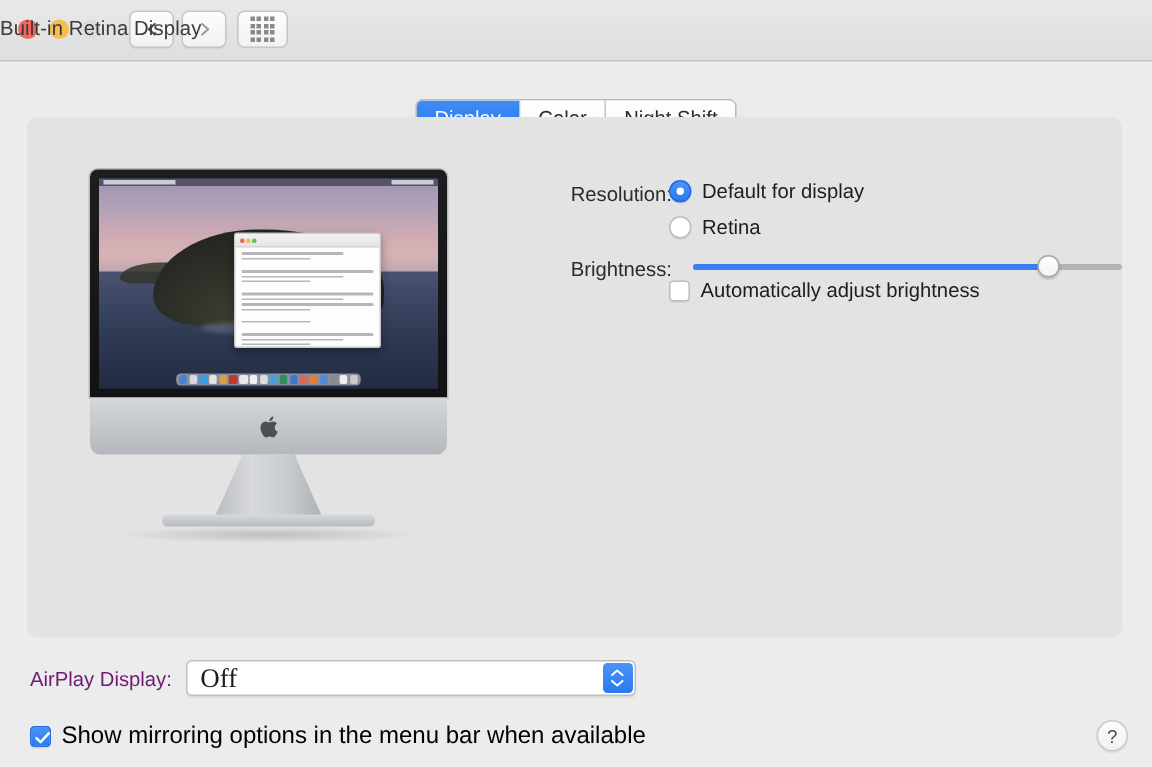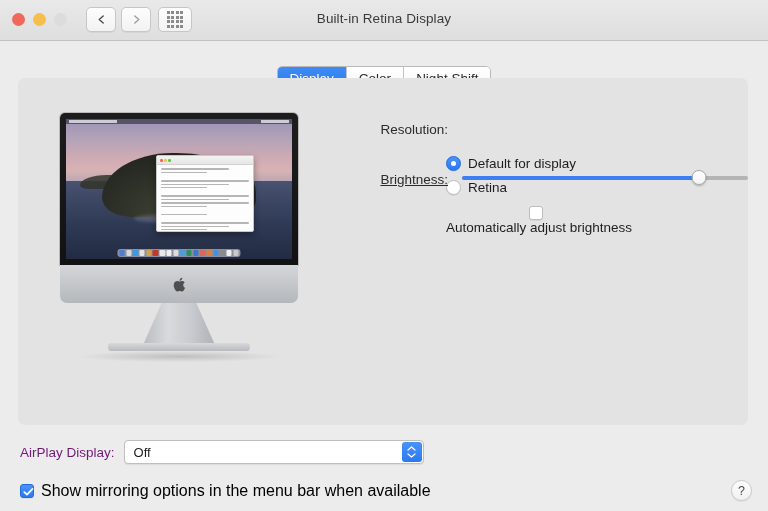--- a/index.html
+++ b/index.html
@@ -83,21 +83,21 @@
     grid-template-columns: repeat(4, 3px);
     grid-template-rows: repeat(4, 3px);
     gap: 1.6px;
   }
   .dotgrid i { display: block; width: 3px; height: 3px; background: #8a8a8a; }
 
   .win-title {
     position: absolute;
     left: 0; top: 11px;
     width: 768px;
-    text-align: center;
+    text-align: left;
     font-size: 13.5px;
     color: #3a3a3a;
     letter-spacing: 0.1px;
   }
 
   .searchfield {
     position: absolute;
     right: 10px; top: 6px;
     width: 192px; height: 27px;
     background: #fff;
@@ -309,27 +309,26 @@
   }
 
   
   .ctl-label {
     position: absolute;
     font-size: 13.5px;
     color: #2b2b2b;
     text-align: right;
   }
   #resolution-label { left: 280px; top: 44px; width: 150px; }
-  #brightness-label { left: 280px; top: 94px; width: 150px; text-decoration: underline; }
+  #brightness-label { left: 280px; top: 94px; width: 150px; }
 
   .radio-row {
     position: absolute;
     display: flex;
     align-items: center;
-    margin-top: 36px;
   }
   #radio-default { left: 428px; top: 42px; }
   #radio-scaled  { left: 428px; top: 66px; }
 
   .radio {
     width: 15px; height: 15px;
     border-radius: 50%;
     background: #fff;
     border: 1px solid #bdbdbd;
     margin-right: 7px;
@@ -379,21 +378,21 @@
     border: 0.5px solid #a9a9a9;
     box-shadow: 0 1px 2px rgba(0,0,0,0.25);
     transform: translateX(-50%);
   }
 
   .check-row {
     position: absolute;
     display: flex;
     align-items: center;
   }
-  #auto-brightness-row { left: 428px; top: 128px; flex-direction: column; }
+  #auto-brightness-row { left: 428px; top: 108px; }
 
   .checkbox {
     width: 14px; height: 14px;
     border-radius: 3px;
     background: #fff;
     border: 1px solid #bcbcbc;
     margin-right: 7px;
     flex: none;
     position: relative;
     box-shadow: 0 1px 0.5px rgba(0,0,0,0.06);
@@ -417,21 +416,21 @@
     position: relative;
     width: 300px; height: 24px;
     background: #fff;
     border: 1px solid #bfbfbf;
     border-radius: 4px;
     display: flex;
     align-items: center;
     padding-left: 9px;
     box-shadow: 0 1px 1px rgba(0,0,0,0.07);
   }
-  .popup-value { font-size: 13px; color: #1d1d1d; }
+  .popup-value { font-size: 18px; color: #1d1d1d; font-family: Liberation Serif, serif; }
   .popup-stepper {
     position: absolute;
     right: 1px; top: 1px;
     width: 20px; height: 20px;
     background: linear-gradient(to bottom, #4a93f7, #2a79f0);
     border-radius: 3px;
     display: flex;
     flex-direction: column;
     align-items: center;
     justify-content: center;

